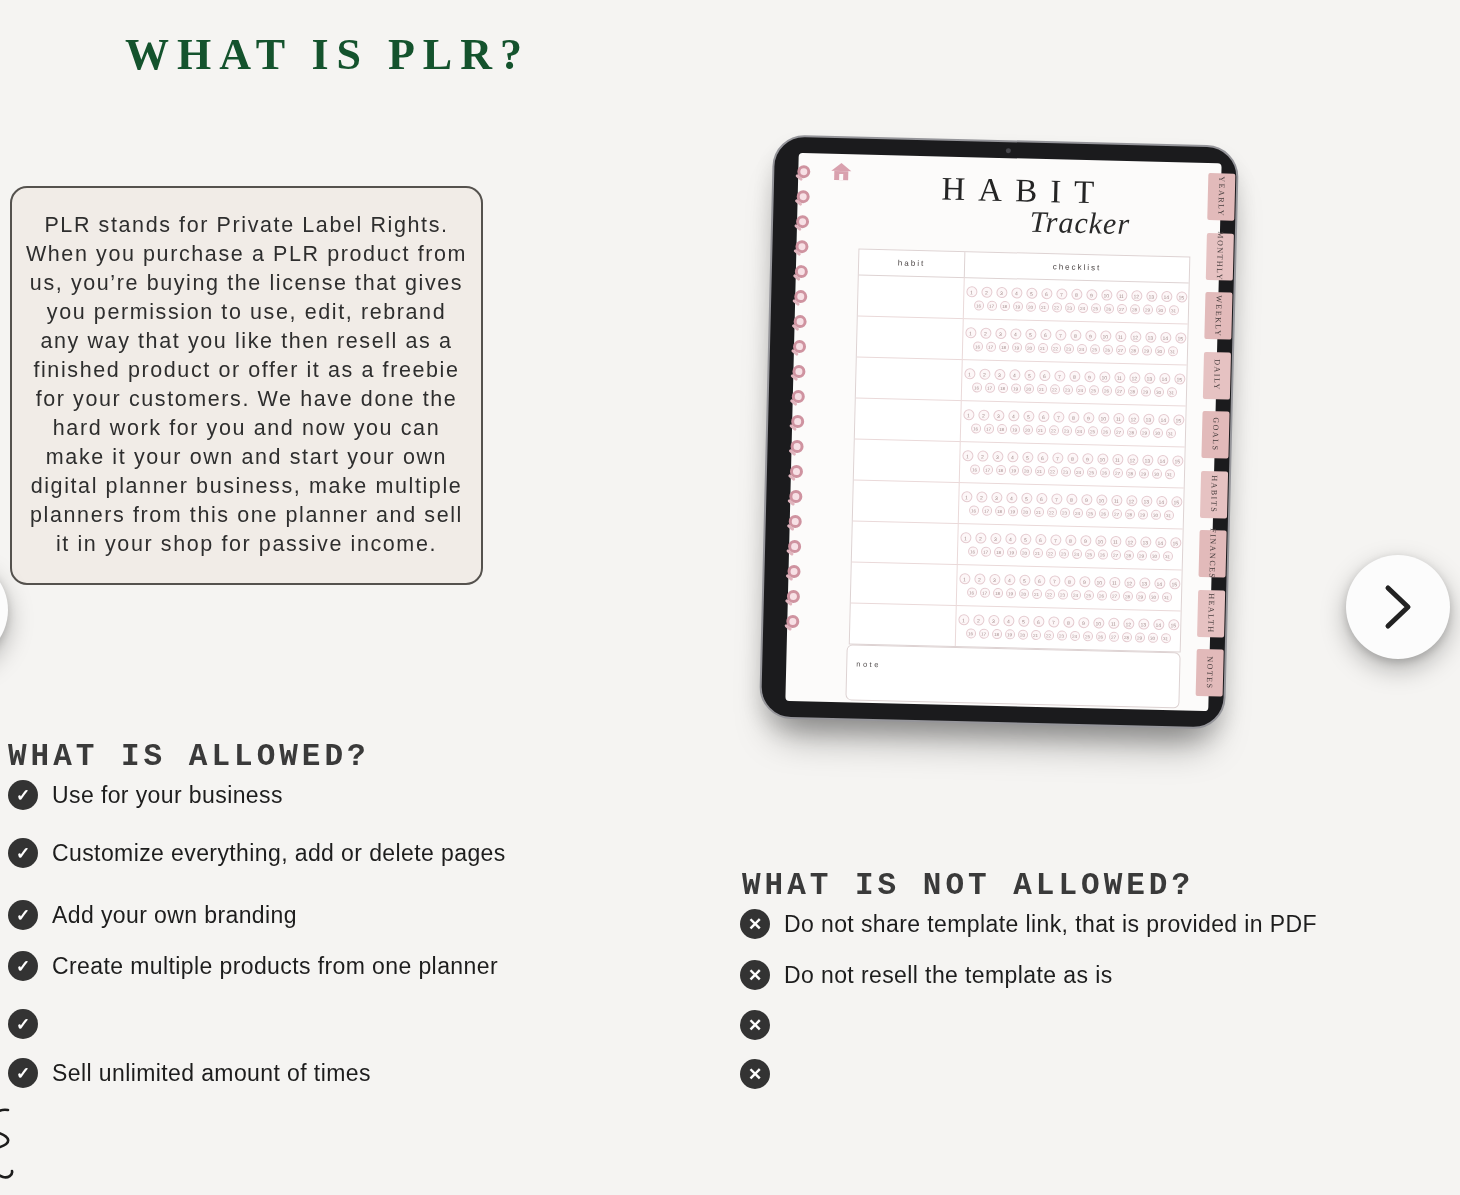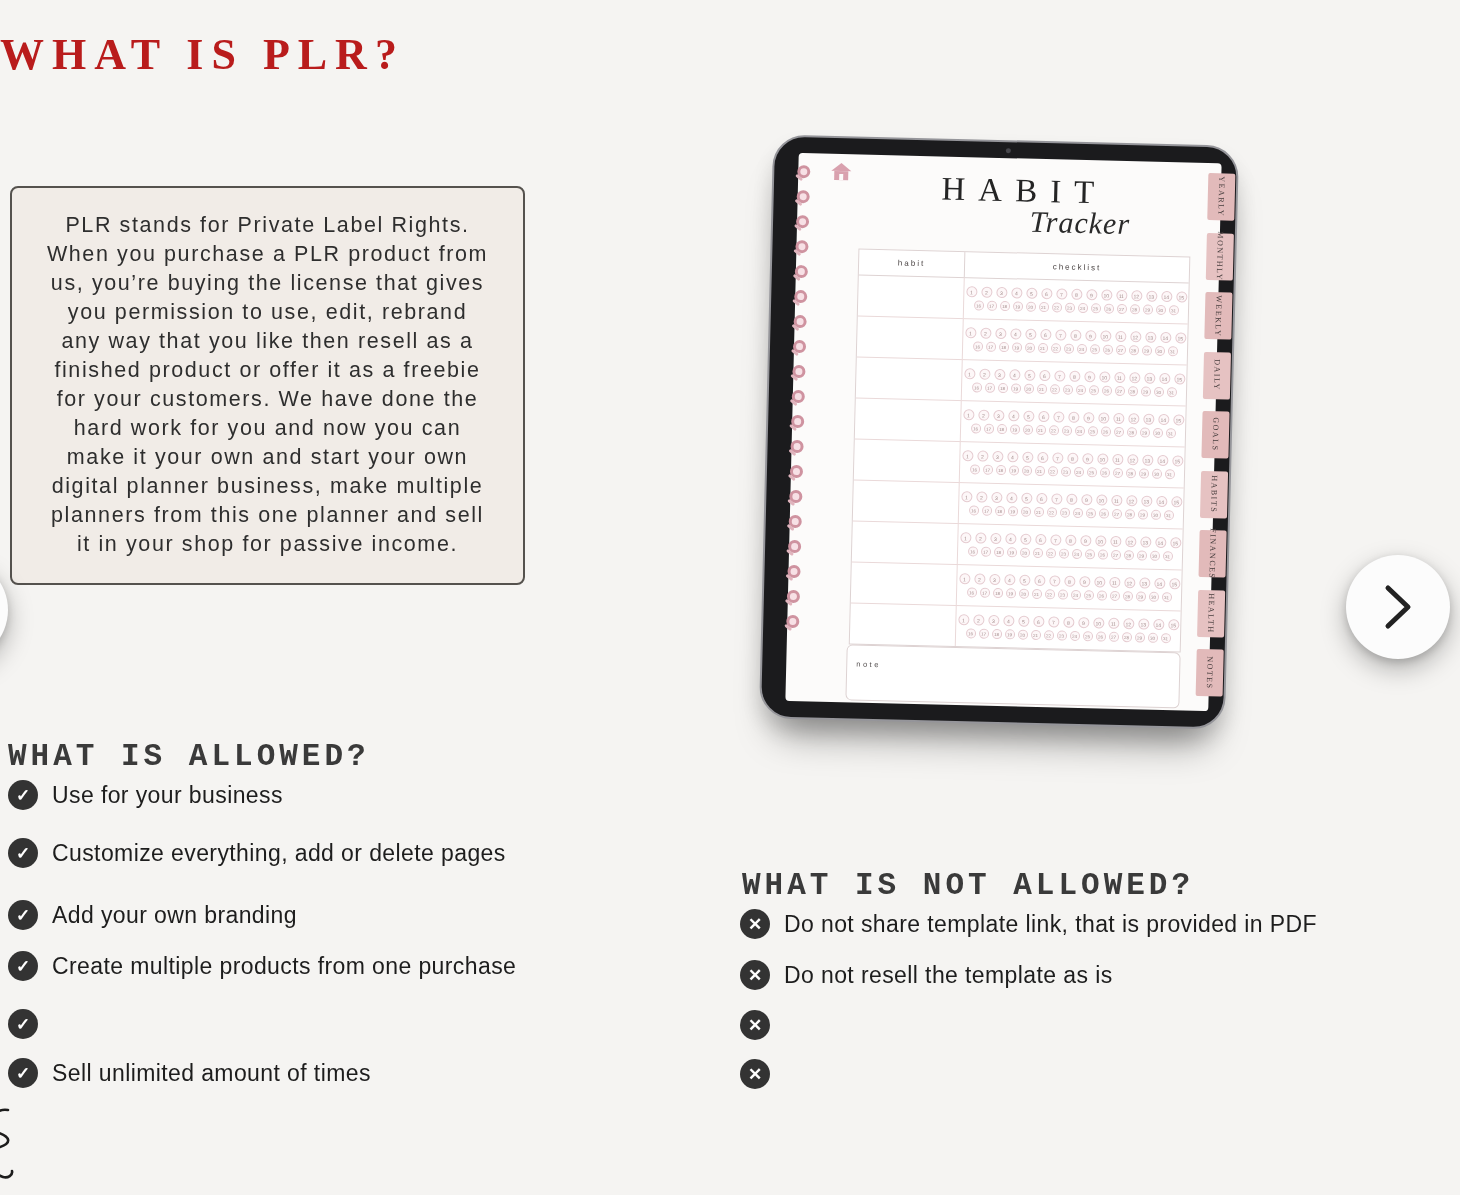--- a/index.html
+++ b/index.html
@@ -2,27 +2,27 @@
 <html><head>
 <meta charset="utf-8">
 <style>
   html,body{margin:0;padding:0;}
   .canvas{
     position:relative; width:1460px; height:1195px; overflow:hidden;
     background:#f5f4f2; font-family:"Liberation Sans", sans-serif; color:#1f1f1f;
   }
   
   .plr-heading{
-    position:absolute; left:0; top:103; width:530px; text-align:left;
+    position:absolute; left:0; top:103; width:530px; text-align:right;
     font-family:"Liberation Serif", serif; font-weight:700; font-size:44px;
-    letter-spacing:8px; color:#b91c1c;
+    letter-spacing:8px; color:#14532d;
   }
   .plr-box{
-    position:absolute; left:10px; top:186px; width:515px; box-sizing:border-box;
-    background:#f1ece7; border:2px solid #55524e; border-radius:8px;
+    position:absolute; left:10px; top:186px; width:473px; box-sizing:border-box;
+    background:#f1ece7; border:2px solid #55524e; border-radius:17px;
     padding:23px 4px 24px 4px; text-align:center;
     font-size:21.5px; line-height:29px; letter-spacing:1.6px; color:#2e2e2e;
     white-space:pre-line;
   }
   .section-heading{
     position:absolute; font-family:Liberation Mono, monospace; font-weight:700;
     font-size:31px; letter-spacing:4px; color:#3a3a3a;
   }
   .allowed-heading{left:8px; top:713px;}
   .notallowed-heading{left:742px; top:842px;}
@@ -149,21 +149,21 @@
         <span class="item-text">Customize everything, add or delete pages</span>
       </div>
 
       <div class="list-item allowed-item" style="left: 8px; top: 900px;">
         <span class="badge">✓</span>
         <span class="item-text">Add your own branding</span>
       </div>
 
       <div class="list-item allowed-item" style="left: 8px; top: 951px;">
         <span class="badge">✓</span>
-        <span class="item-text">Create multiple products from one purchase</span>
+        <span class="item-text">Create multiple products from one planner</span>
       </div>
 
       <div class="list-item allowed-item" style="left: 8px; top: 1009px;">
         <span class="badge">✓</span>
       </div>
 
       <div class="list-item allowed-item" style="left: 8px; top: 1058px;">
         <span class="badge">✓</span>
         <span class="item-text">Sell unlimited amount of times</span>
       </div>

